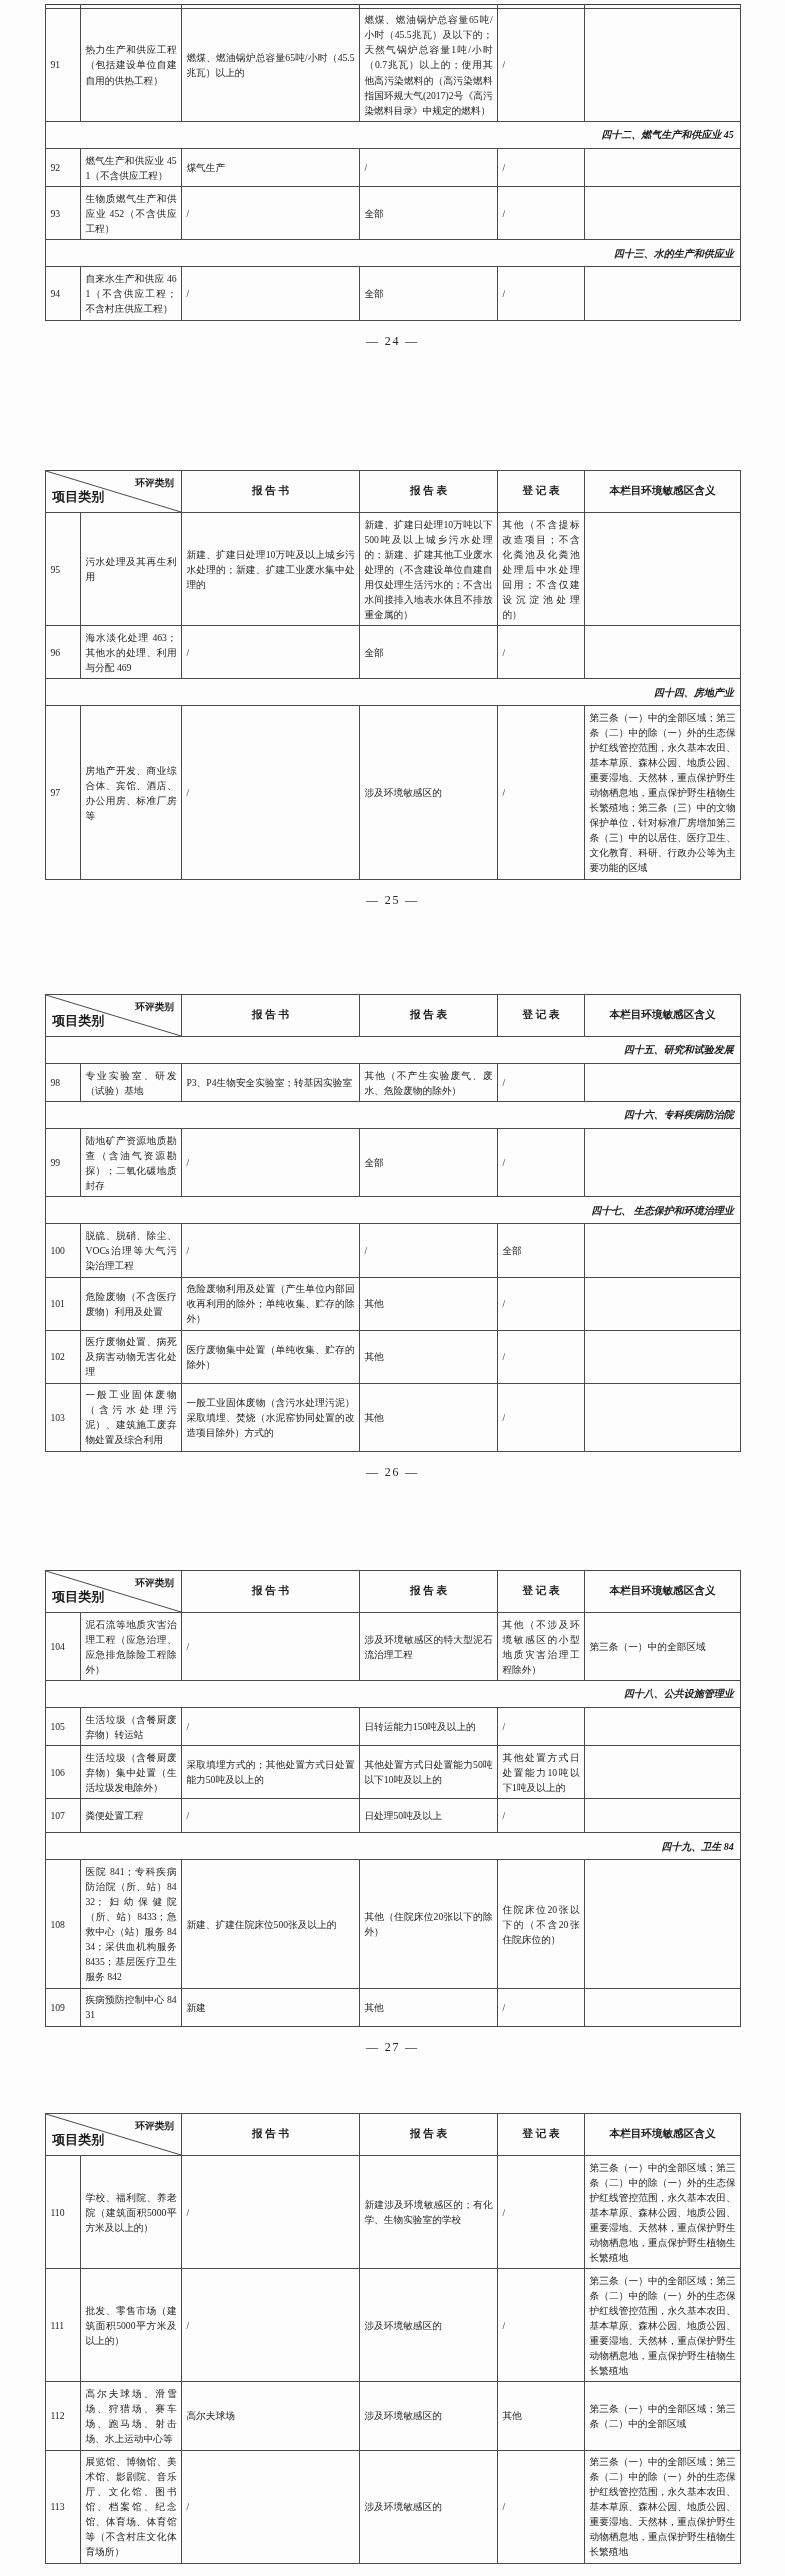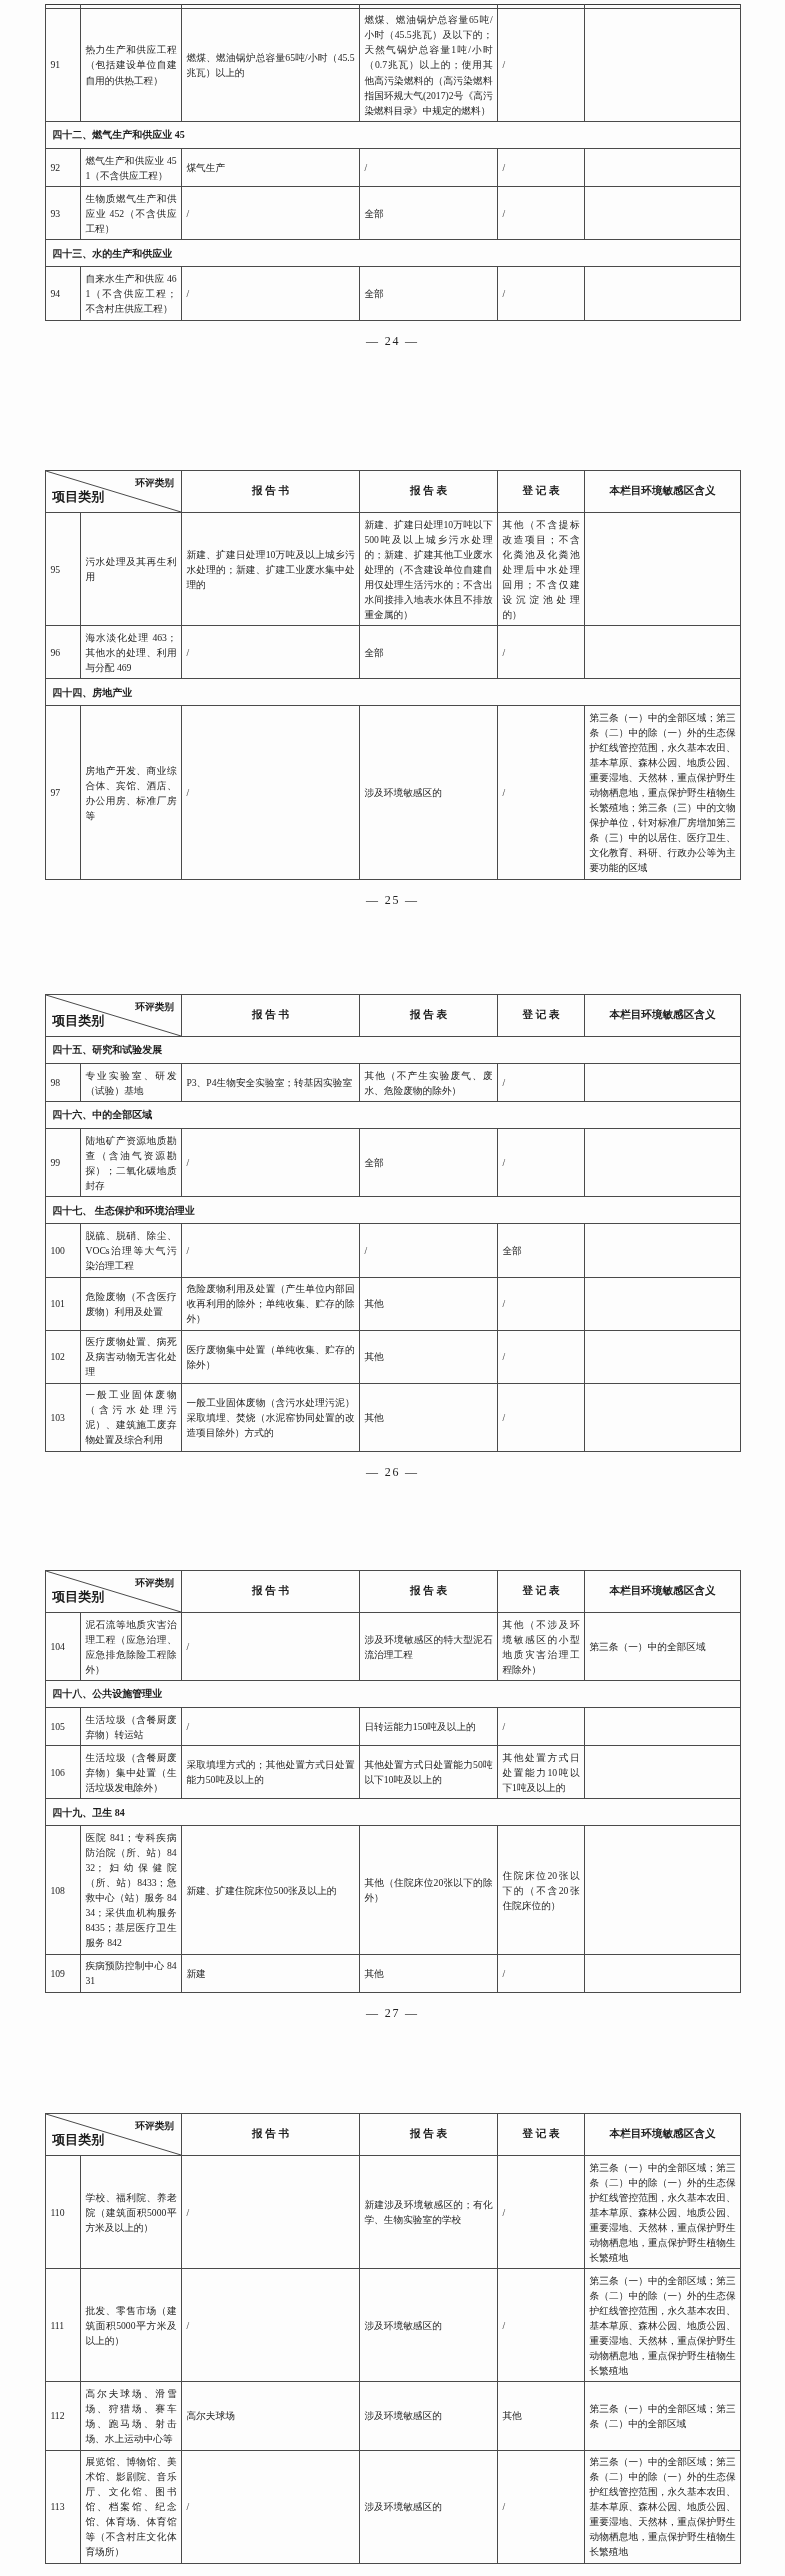--- a/index.html
+++ b/index.html
@@ -28,23 +28,24 @@
     line-height: 1.55;
     vertical-align: middle;
     text-align: justify;
     word-break: break-all;
   }
   tr.item td { height: 34px; }
   td.serial { text-align: center; padding: 2.6px 1.8px; }
   tr.section-row td {
     font-weight: bold;
     font-size: 10px;
-    text-align: left;
+    text-align: right;
     padding: 5.3px 6.2px;
     height: 23px;
+    font-style: italic;
   }
   tr.head td {
     font-weight: bold;
     text-align: center;
     font-size: 10.6px;
     height: 42px;
     padding: 1.8px 3.5px;
   }
   td.diag { position: relative; padding: 0; }
   td.diag svg { position: absolute; left: 0; top: 0; width: 100%; height: 100%; display: block; }
@@ -208,21 +209,21 @@
           </tr>
           <tr class="item">
             <td class="serial">98</td>
             <td class="cat">专业实验室、研发（试验）基地</td>
             <td>P3、P4生物安全实验室；转基因实验室</td>
             <td>其他（不产生实验废气、废水、危险废物的除外）</td>
             <td>/</td>
             <td></td>
           </tr>
           <tr class="section-row">
-            <td colspan="6">四十六、中的全部区域</td>
+            <td colspan="6">四十六、专科疾病防治院</td>
           </tr>
           <tr class="item">
             <td class="serial">99</td>
             <td class="cat">陆地矿产资源地质勘查（含油气资源勘探）；二氧化碳地质封存</td>
             <td>/</td>
             <td>全部</td>
             <td>/</td>
             <td></td>
           </tr>
           <tr class="section-row">
@@ -308,20 +309,28 @@
             <td></td>
           </tr>
           <tr class="item">
             <td class="serial">106</td>
             <td class="cat">生活垃圾（含餐厨废弃物）集中处置（生活垃圾发电除外）</td>
             <td>采取填埋方式的；其他处置方式日处置能力50吨及以上的</td>
             <td>其他处置方式日处置能力50吨以下10吨及以上的</td>
             <td>其他处置方式日处置能力10吨以下1吨及以上的</td>
             <td></td>
           </tr>
+          <tr class="item">
+            <td class="serial">107</td>
+            <td class="cat">粪便处置工程</td>
+            <td>/</td>
+            <td>日处理50吨及以上</td>
+            <td>/</td>
+            <td></td>
+          </tr>
           <tr class="section-row">
             <td colspan="6">四十九、卫生 84</td>
           </tr>
           <tr class="item">
             <td class="serial">108</td>
             <td class="cat">医院 841；专科疾病防治院（所、站）8432；妇幼保健院（所、站）8433；急救中心（站）服务 8434；采供血机构服务 8435；基层医疗卫生服务 842</td>
             <td>新建、扩建住院床位500张及以上的</td>
             <td>其他（住院床位20张以下的除外）</td>
             <td>住院床位20张以下的（不含20张住院床位的）</td>
             <td></td>

